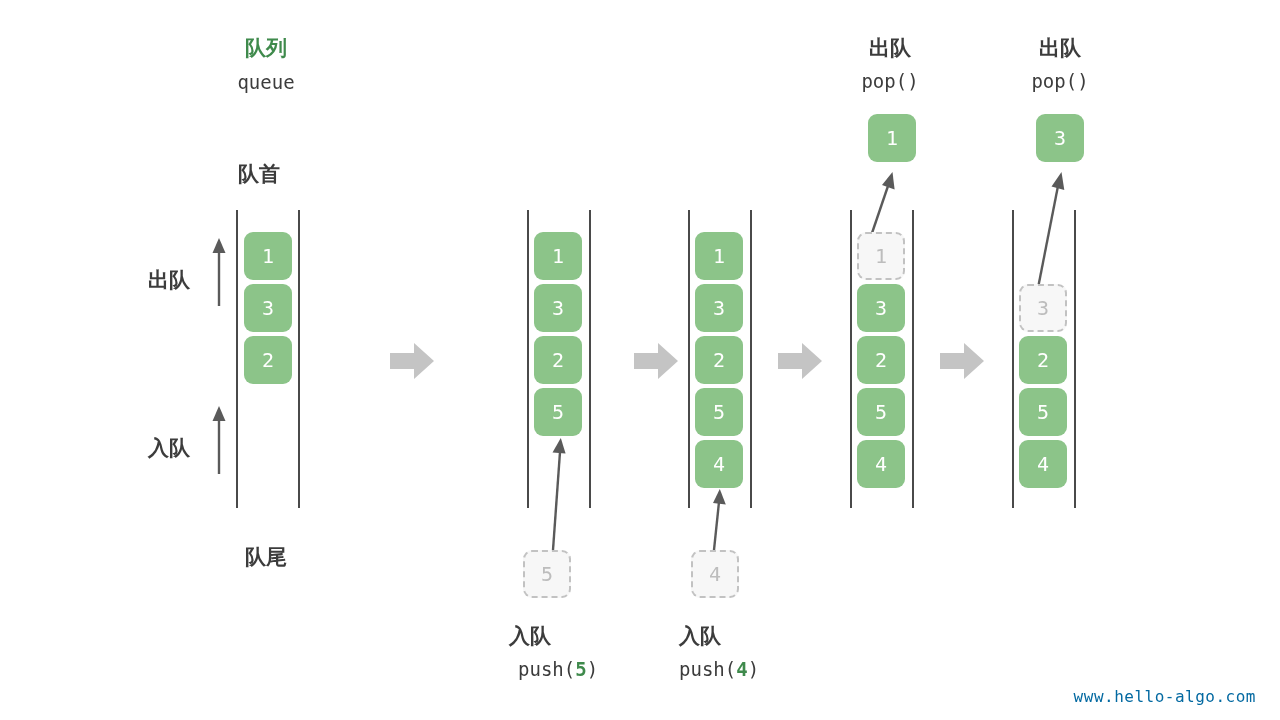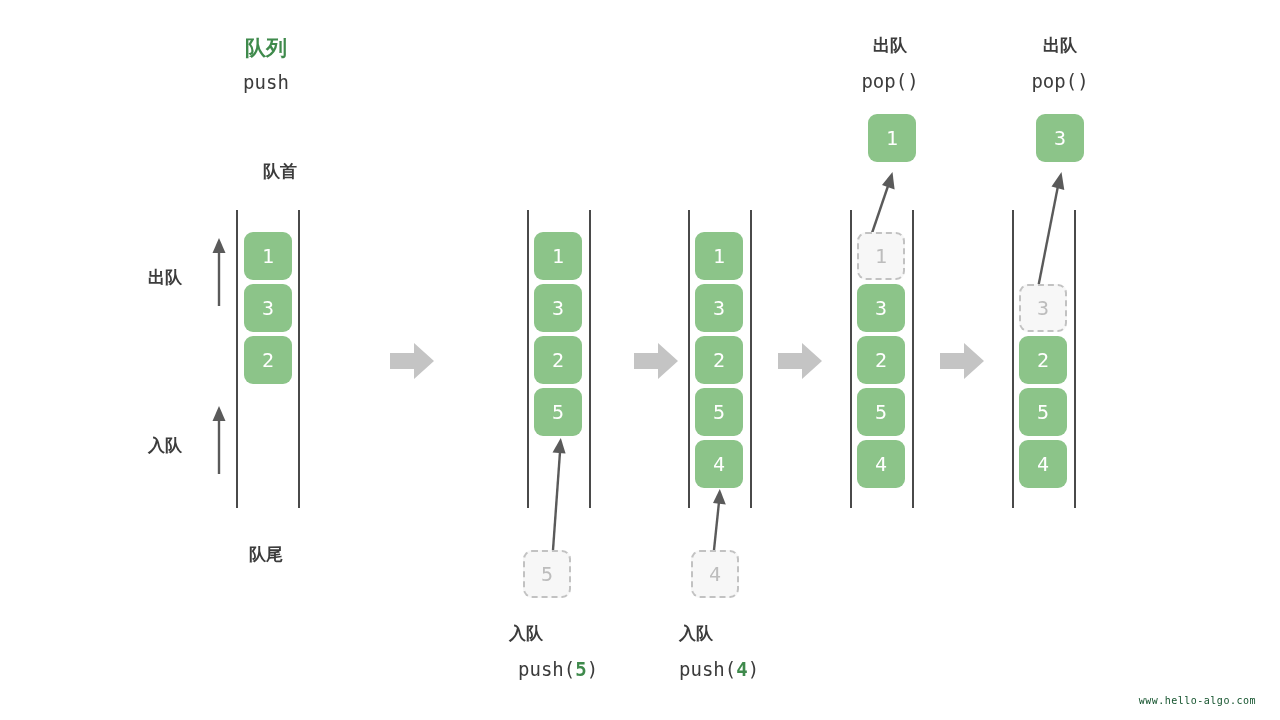--- a/index.html
+++ b/index.html
@@ -6,21 +6,21 @@
   body{
     width:1280px;height:720px;
     background:#ffffff;
     font-family:"Liberation Sans","DejaVu Sans",sans-serif;
     overflow:hidden;
   }
   #stage{position:relative;width:1280px;height:720px;}
 
   
   .lbl{position:absolute;white-space:nowrap;}
-  .cn{font-family:"DejaVu Sans","Liberation Sans",sans-serif;font-weight:bold;color:#3c3c3c;font-size:17px;}
+  .cn{font-family:"DejaVu Sans","Liberation Sans",sans-serif;font-weight:bold;color:#3c3c3c;font-size:21px;}
   .mono{font-family:"DejaVu Sans Mono","Liberation Mono",monospace;color:#3c3c3c;font-size:19px;}
   .title-cn{font-family:"DejaVu Sans","Liberation Sans",sans-serif;font-weight:bold;color:#3f8a4c;font-size:21px;}
   .green-num{color:#3f8a4c;font-weight:bold;}
   .center{transform:translateX(-50%);text-align:center;}
 
   
   .col{position:absolute;}
   .rail{position:absolute;width:1.6px;background:#4a4a4a;}
 
   
@@ -43,32 +43,32 @@
 
   
   .tarrow{position:absolute;width:44px;height:40px;}
 
   
   .svgarrow{position:absolute;overflow:visible;}
 
   .watermark{
     position:absolute;right:24px;bottom:14px;
     font-family:"DejaVu Sans Mono","Liberation Mono",monospace;
-    font-size:10px;color:#14532d;letter-spacing:.5px;
+    font-size:16px;color:#0369a1;letter-spacing:.5px;
   }
 </style>
 </head>
 <body>
 
 <div id="stage">
 
   <div class="lbl title-cn center" style="left:266px;top:34px;">队列</div>
-  <div class="lbl mono center" style="left:266px;top:71px;">push</div>
+  <div class="lbl mono center" style="left:266px;top:71px;">queue</div>
 
-  <div class="lbl cn center" style="left:280px;top:160px;">队首</div>
+  <div class="lbl cn center" style="left:259px;top:160px;">队首</div>
   <div class="lbl cn center" style="left:266px;top:543px;">队尾</div>
 
   <div class="lbl cn" style="left:148px;top:266px;">出队</div>
   <svg class="svgarrow" style="left:206px;top:236px;" width="26" height="72">
     <line x1="13" y1="70" x2="13" y2="14" stroke="#5a5a5a" stroke-width="2.4"></line>
     <polygon points="13,2 6.5,17 19.5,17" fill="#5a5a5a"></polygon>
   </svg>
 
   <div class="lbl cn" style="left:148px;top:434px;">入队</div>
   <svg class="svgarrow" style="left:206px;top:404px;" width="26" height="72">

